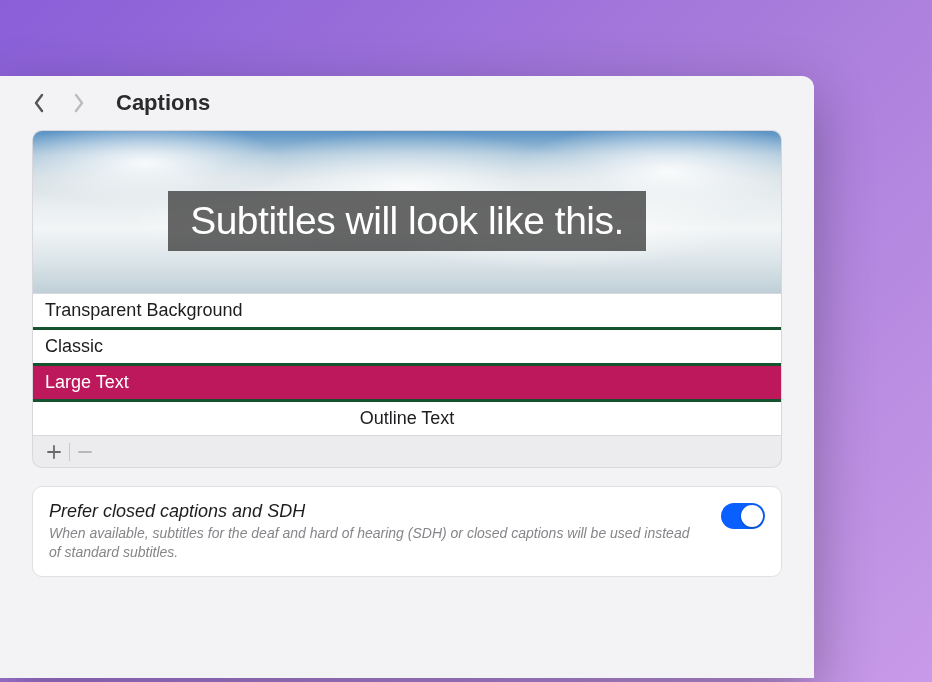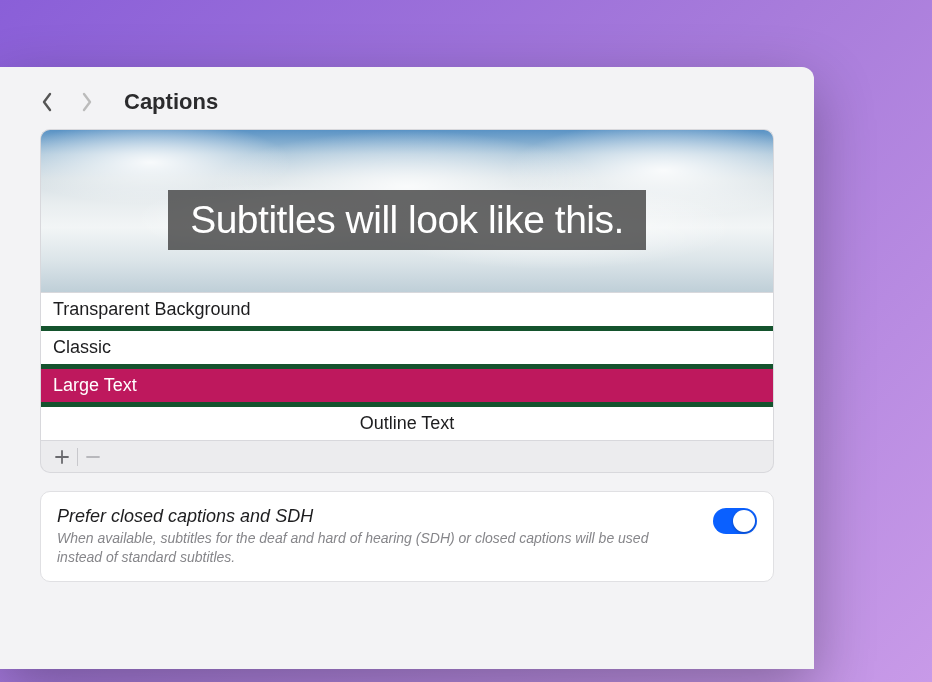--- a/index.html
+++ b/index.html
@@ -10,28 +10,28 @@
     body {
       font-family: -apple-system, BlinkMacSystemFont, "Helvetica Neue", Helvetica, Arial, sans-serif;
       width: 932px;
       height: 682px;
       background: linear-gradient(135deg, #8a5fd8 0%, #a87cdb 50%, #c89ae8 100%);
       overflow: hidden;
       position: relative;
     }
     .window {
       position: absolute;
-      top: 67px;
+      top: 76px;
       left: 0;
       width: 814px;
       height: 602px;
       background: #f3f3f5;
       border-radius: 0 12px 0 0;
       box-shadow: 0 20px 60px rgba(0,0,0,0.3);
-      padding: 8px;
+      padding: 0;
       overflow: hidden;
     }
     .header {
       display: flex;
       align-items: center;
       padding: 14px 20px 14px 32px;
       gap: 14px;
     }
     .nav-controls {
       display: flex;
@@ -99,21 +99,21 @@
       border-top: 1px solid #d8d8dc;
       border-radius: 0;
       overflow: hidden;
       background: #fff;
     }
     .style-row {
       padding: 6px 12px;
       font-size: 18px;
       color: #1d1d1f;
       background: #fff;
-      border-bottom: 5px solid #14532d;
+      border-bottom: 3px solid #14532d;
       cursor: pointer;
     }
     .style-row:last-child {
       border-bottom: none;
       text-align: center;
     }
     .style-row.selected {
       background: #be185d;
       color: #fff;
     }

